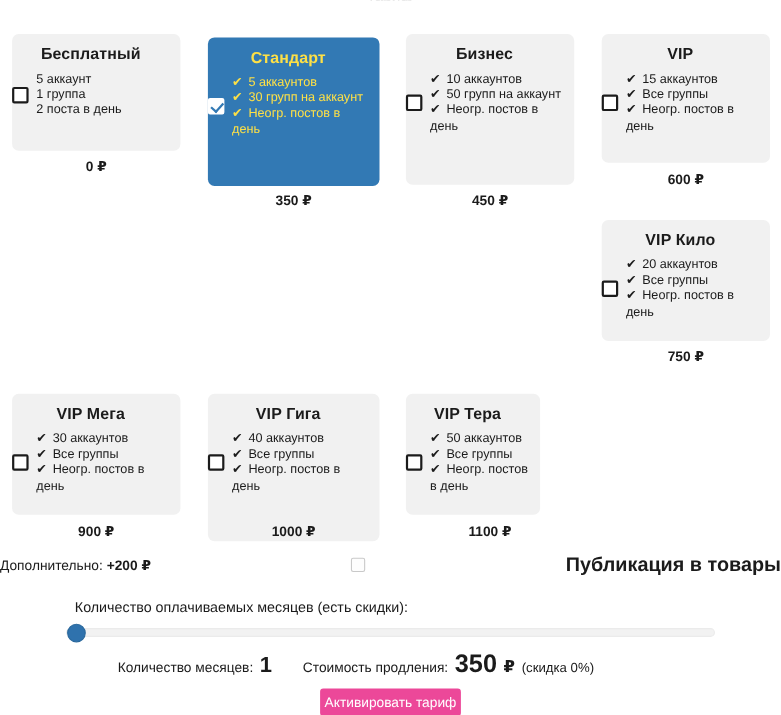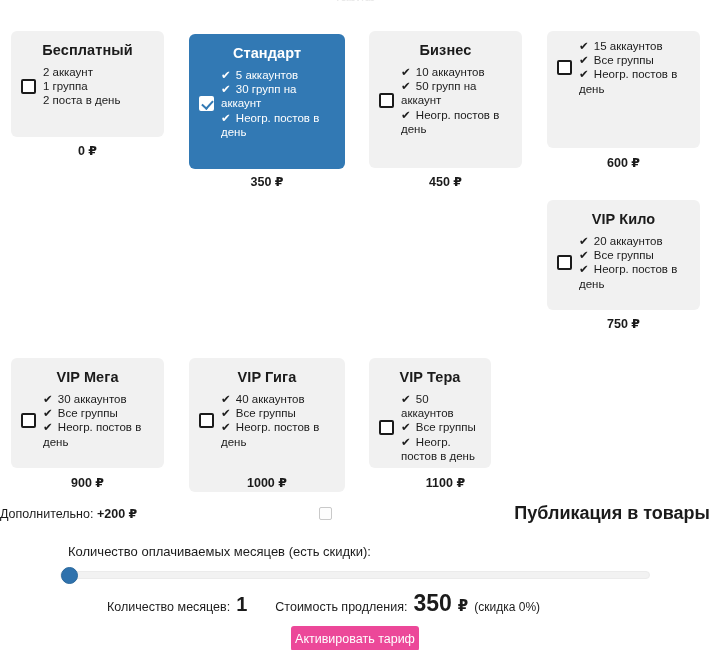--- a/index.html
+++ b/index.html
@@ -34,25 +34,25 @@
     height: 12px;
     line-height: 14px;
   }
 
   
   .card {
     position: absolute;
     background: #f1f1f1;
     border-radius: 6px;
     box-sizing: border-box;
-    padding: 8px 10px 10px 10px;
+    padding: 8px 10px 10px 0;
   }
   .card.selected {
     background: #3279b4;
-    color: #ffffff;
+    color: #fde047;
   }
   .card-title {
     text-align: center;
     font-weight: bold;
     font-size: 14.5px;
     line-height: 18px;
     margin: 2px 0 6px 0;
     letter-spacing: 0.1px;
   }
   .card-body {
@@ -221,21 +221,21 @@
 <div class="page">
 
   <div class="top-clip">тариф</div>
 
   <div id="cards-host">
       <div class="card" style="left: 11px; top: 31px; width: 153px; height: 106px;">
         <div class="card-title">Бесплатный</div>
         <div class="card-body">
           <div class="cb"></div>
           <div class="card-feats">
-            <div><span>2 аккаунт</span></div>
+            <div><span>5 аккаунт</span></div>
             <div><span>1 группа</span></div>
             <div><span>2 поста в день</span></div>
           </div>
         </div>
       </div>
       <div class="price" style="left: 11px; top: 143px; width: 153px;">0 ₽</div>
       <div class="card selected" style="left: 189px; top: 34px; width: 156px; height: 135px;">
         <div class="card-title">Стандарт</div>
         <div class="card-body">
           <div class="cb on"></div>
@@ -253,20 +253,21 @@
           <div class="cb"></div>
           <div class="card-feats">
             <div><span class="feat-check">✔</span> <span>10 аккаунтов</span></div>
             <div><span class="feat-check">✔</span> <span>50 групп на аккаунт</span></div>
             <div><span class="feat-check">✔</span> <span>Неогр. постов в день</span></div>
           </div>
         </div>
       </div>
       <div class="price" style="left: 369px; top: 174px; width: 153px;">450 ₽</div>
       <div class="card" style="left: 547px; top: 31px; width: 153px; height: 117px;">
+        <div class="card-title">VIP</div>
         <div class="card-body">
           <div class="cb"></div>
           <div class="card-feats">
             <div><span class="feat-check">✔</span> <span>15 аккаунтов</span></div>
             <div><span class="feat-check">✔</span> <span>Все группы</span></div>
             <div><span class="feat-check">✔</span> <span>Неогр. постов в день</span></div>
           </div>
         </div>
       </div>
       <div class="price" style="left: 547px; top: 155px; width: 153px;">600 ₽</div>

